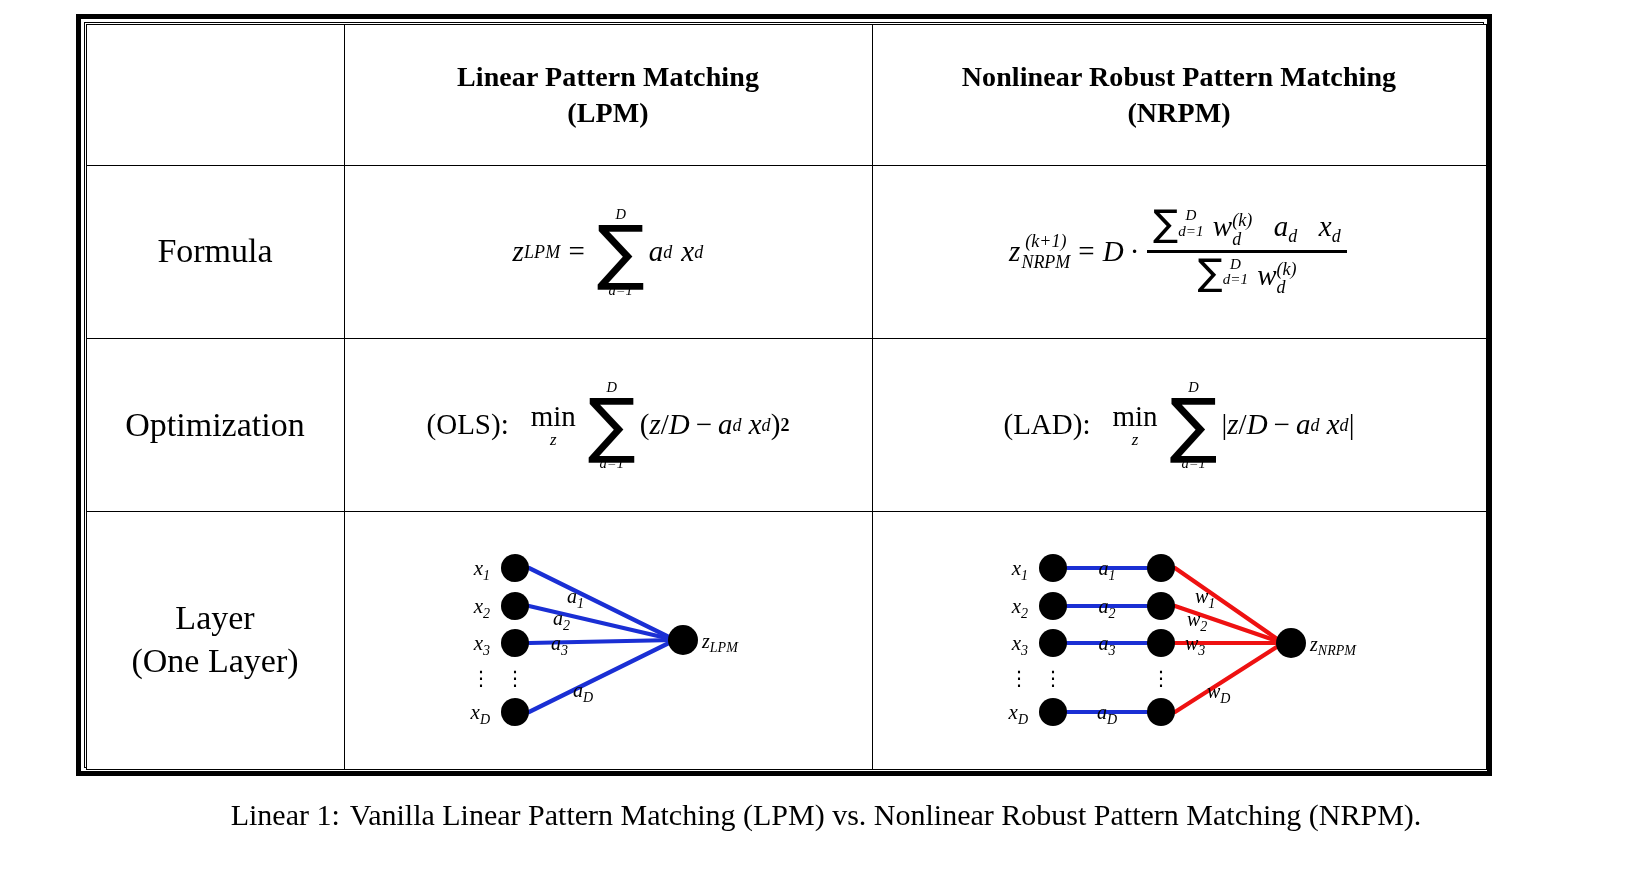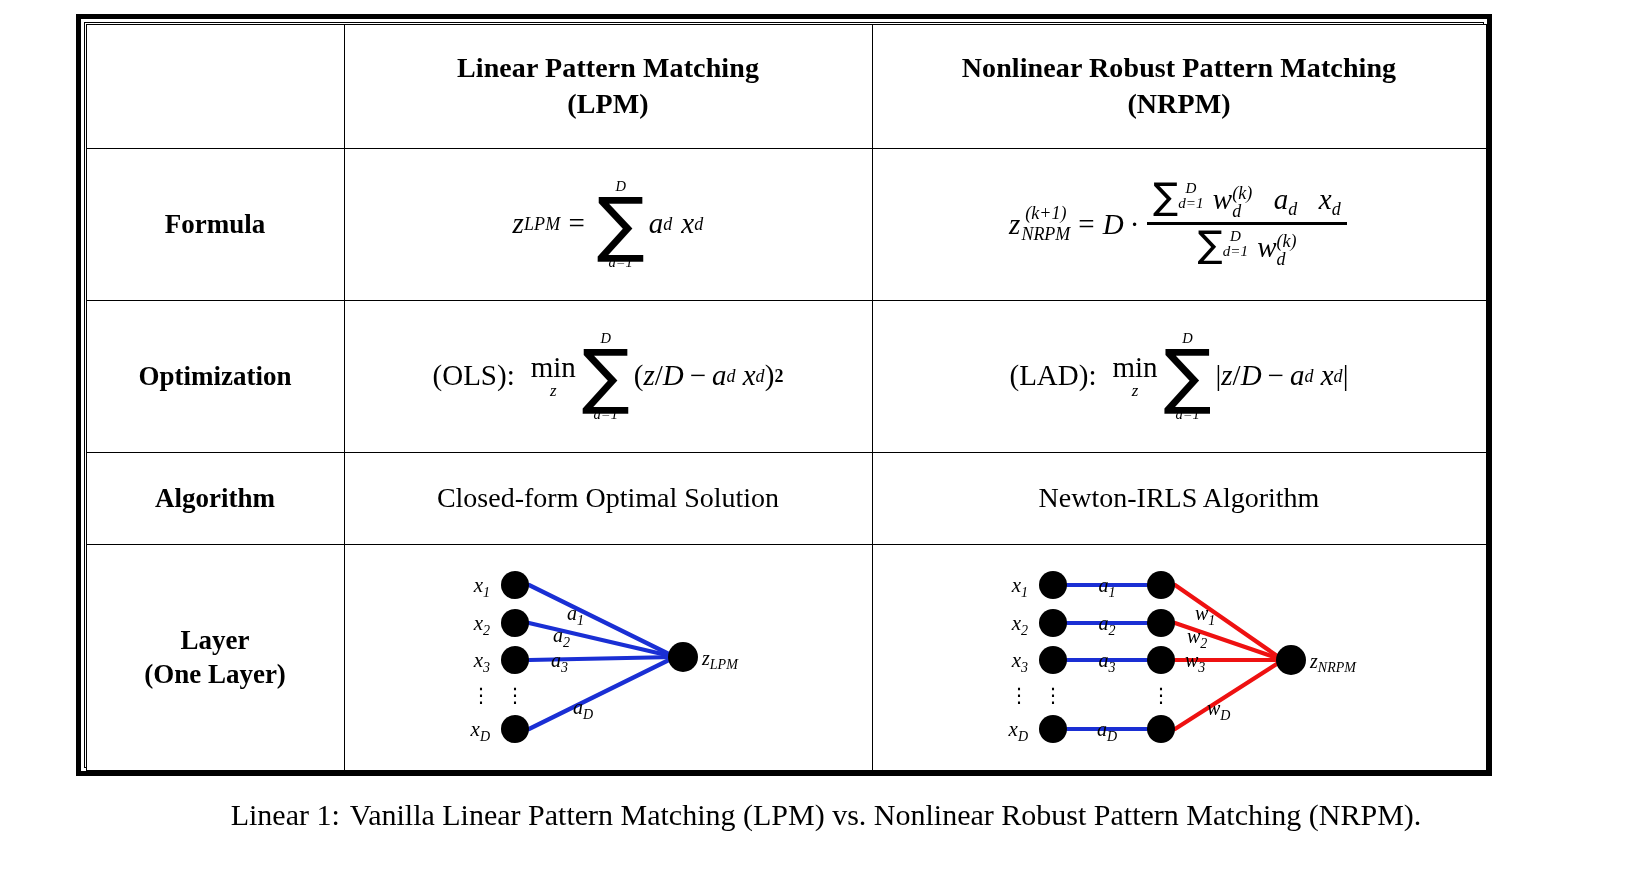--- a/index.html
+++ b/index.html
@@ -72,22 +72,22 @@
   .row-model  { height: 226px; }
 
   
   .hdr {
     font-weight: bold;
     font-size: 28px;
     line-height: 1.28;
     letter-spacing: 0.1px;
   }
   .rowlabel {
-    font-weight: bold;
-    font-size: 27px;
+    font-weight: normal;
+    font-size: 34px;
     line-height: 1.26;
   }
   .plain {
     font-size: 28px;
   }
 
   
   .math {
     font-family: "Liberation Serif", "DejaVu Serif", serif;
     font-size: 29px;
@@ -160,21 +160,21 @@
     margin-left: 0px;
     margin-right: 2px;
   }
 
   
   .minop {
     display: inline-flex;
     flex-direction: column;
     align-items: center;
     line-height: 1;
-    margin: 0 2px;
+    margin: 0 8px;
   }
   .minop .mlim {
     font-size: 0.58em;
     font-style: italic;
     margin-top: 1px;
   }
 
   
   .frac {
     display: inline-flex;
@@ -380,31 +380,20 @@
               <span class="it">a</span>
                 <span class="sub">d</span>
               <span style="display:inline-block;width:7px"></span>
               <span class="it">x</span>
                 <span class="sub">d</span>
                 <span class="rm">|</span>
             </span>
           </td>
         </tr>
 
-        <tr class="row-algo">
-          <td class="label-col">
-            <div class="rowlabel">Algorithm</div>
-          </td>
-          <td class="col-lpm">
-            <div class="plain">Closed-form Optimal Solution</div>
-          </td>
-          <td class="col-nrpm">
-            <div class="plain">Newton-IRLS Algorithm</div>
-          </td>
-        </tr>
 
         <tr class="row-model">
           <td class="label-col">
             <div class="rowlabel">
               <div>Layer</div>
               <div>(One Layer)</div>
             </div>
           </td>
 
           <td class="col-lpm diagram-cell">

